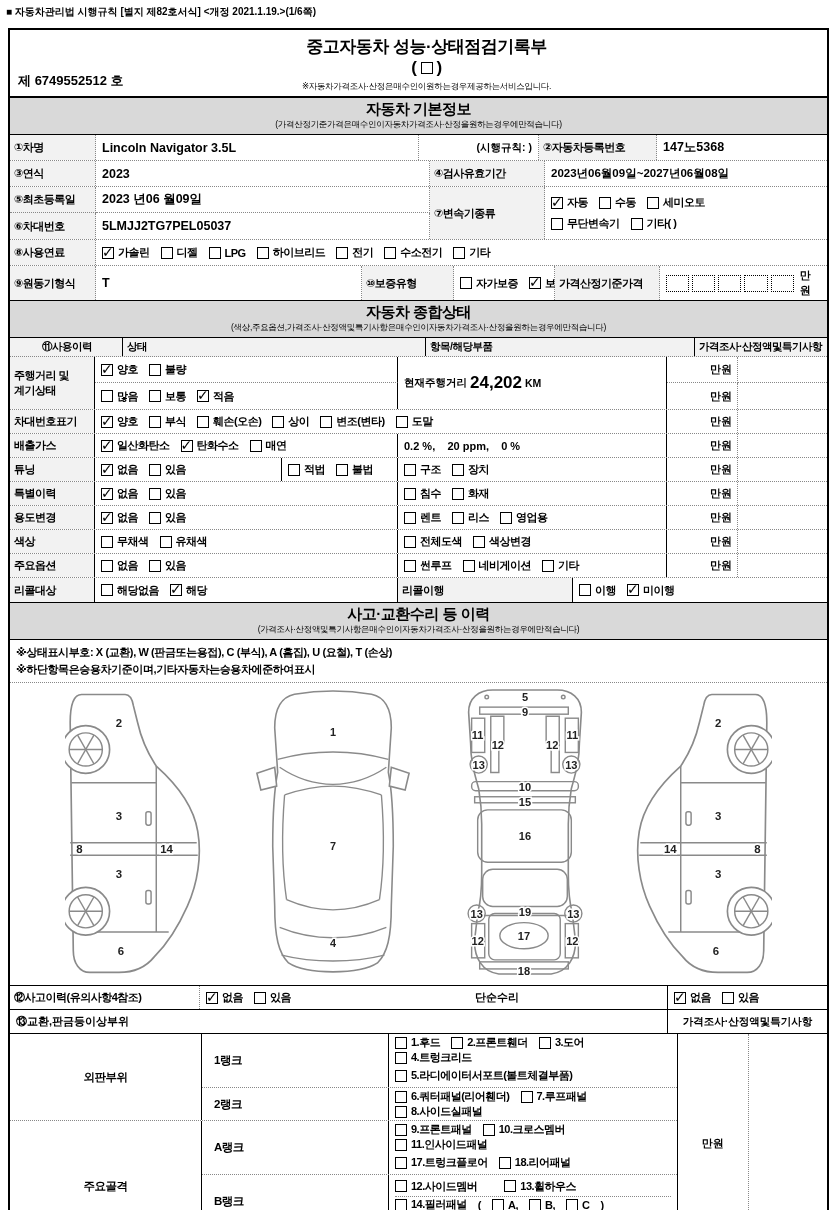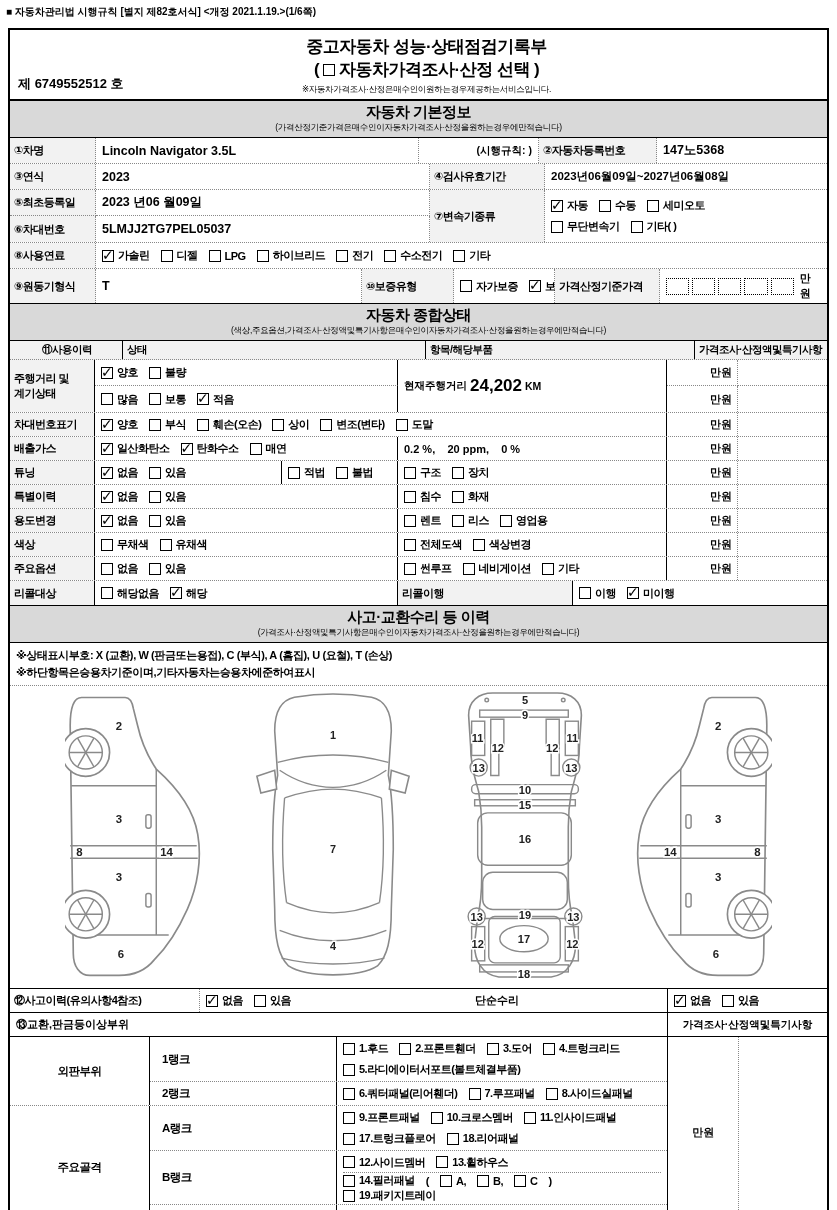--- a/index.html
+++ b/index.html
@@ -61,28 +61,28 @@
 
   
   .arow12 { display:grid; grid-template-columns:190px 205px 1fr 160px; border-top:1px solid #000; border-bottom:1px solid #000; min-height:25px; }
   .arow13 { display:grid; grid-template-columns:1fr 160px; border-bottom:1px solid #000; min-height:24px; }
 
   
   .rankwrap { display:flex; }
   .rankleft { flex:1 1 auto; border-right:1px solid #000; }
   .sect { display:flex; border-bottom:1px dotted #888; }
   .sect:last-child { border-bottom:none; }
-  .sectname { width:140px; display:flex; align-items:center; justify-content:center; font-size:11.5px; font-weight:bold; border-right:1px solid #000; letter-spacing:-0.5px; }
+  .sectname { width:192px; display:flex; align-items:center; justify-content:center; font-size:11.5px; font-weight:bold; border-right:1px solid #000; letter-spacing:-0.5px; }
   .ranks { flex:1; }
   .rankrow { display:flex; border-bottom:1px dotted #888; }
   .rankrow:last-child { border-bottom:none; }
   .rankname { width:187px; display:flex; align-items:center; padding-left:12px; font-size:11.5px; font-weight:bold; border-right:1px solid #000; letter-spacing:-0.5px; }
   .rankitems { flex:1; padding:1px 6px; }
   .riline { min-height:21px; display:flex; align-items:center; flex-wrap:wrap; }
-  .riline.divided { border-bottom:1px dotted #888; }
+  .riline.divided { border-bottom:1px dotted #888;gap:16px; }
   .rankprice { width:160px; display:flex; }
   .rp-a { width:71px; border-right:1px dotted #888; display:flex; align-items:center; justify-content:center; font-size:11px; font-weight:bold; }
   .rp-b { flex:1; }
   .pre { white-space:pre; }
 </style>
 </head>
 <body>
 
 <div class="page">
 
@@ -91,21 +91,20 @@
     <span>(1/6쪽)</span>
   </div>
 
   <div class="formbox">
 
     <div class="titlebox">
       <div class="title1">중고자동차 성능·상태점검기록부</div>
       <div class="title2">
         <span>(</span>
         <span class="cb"></span>
-        <span>자동차가격조사·산정 선택</span>
         <span>)</span>
       </div>
       <div class="titlenote">※자동차가격조사·산정은매수인이원하는경우제공하는서비스입니다.</div>
       <div class="docno">
         <span>제</span>
         <span>6749552512</span>
         <span>호</span>
       </div>
     </div>
 

